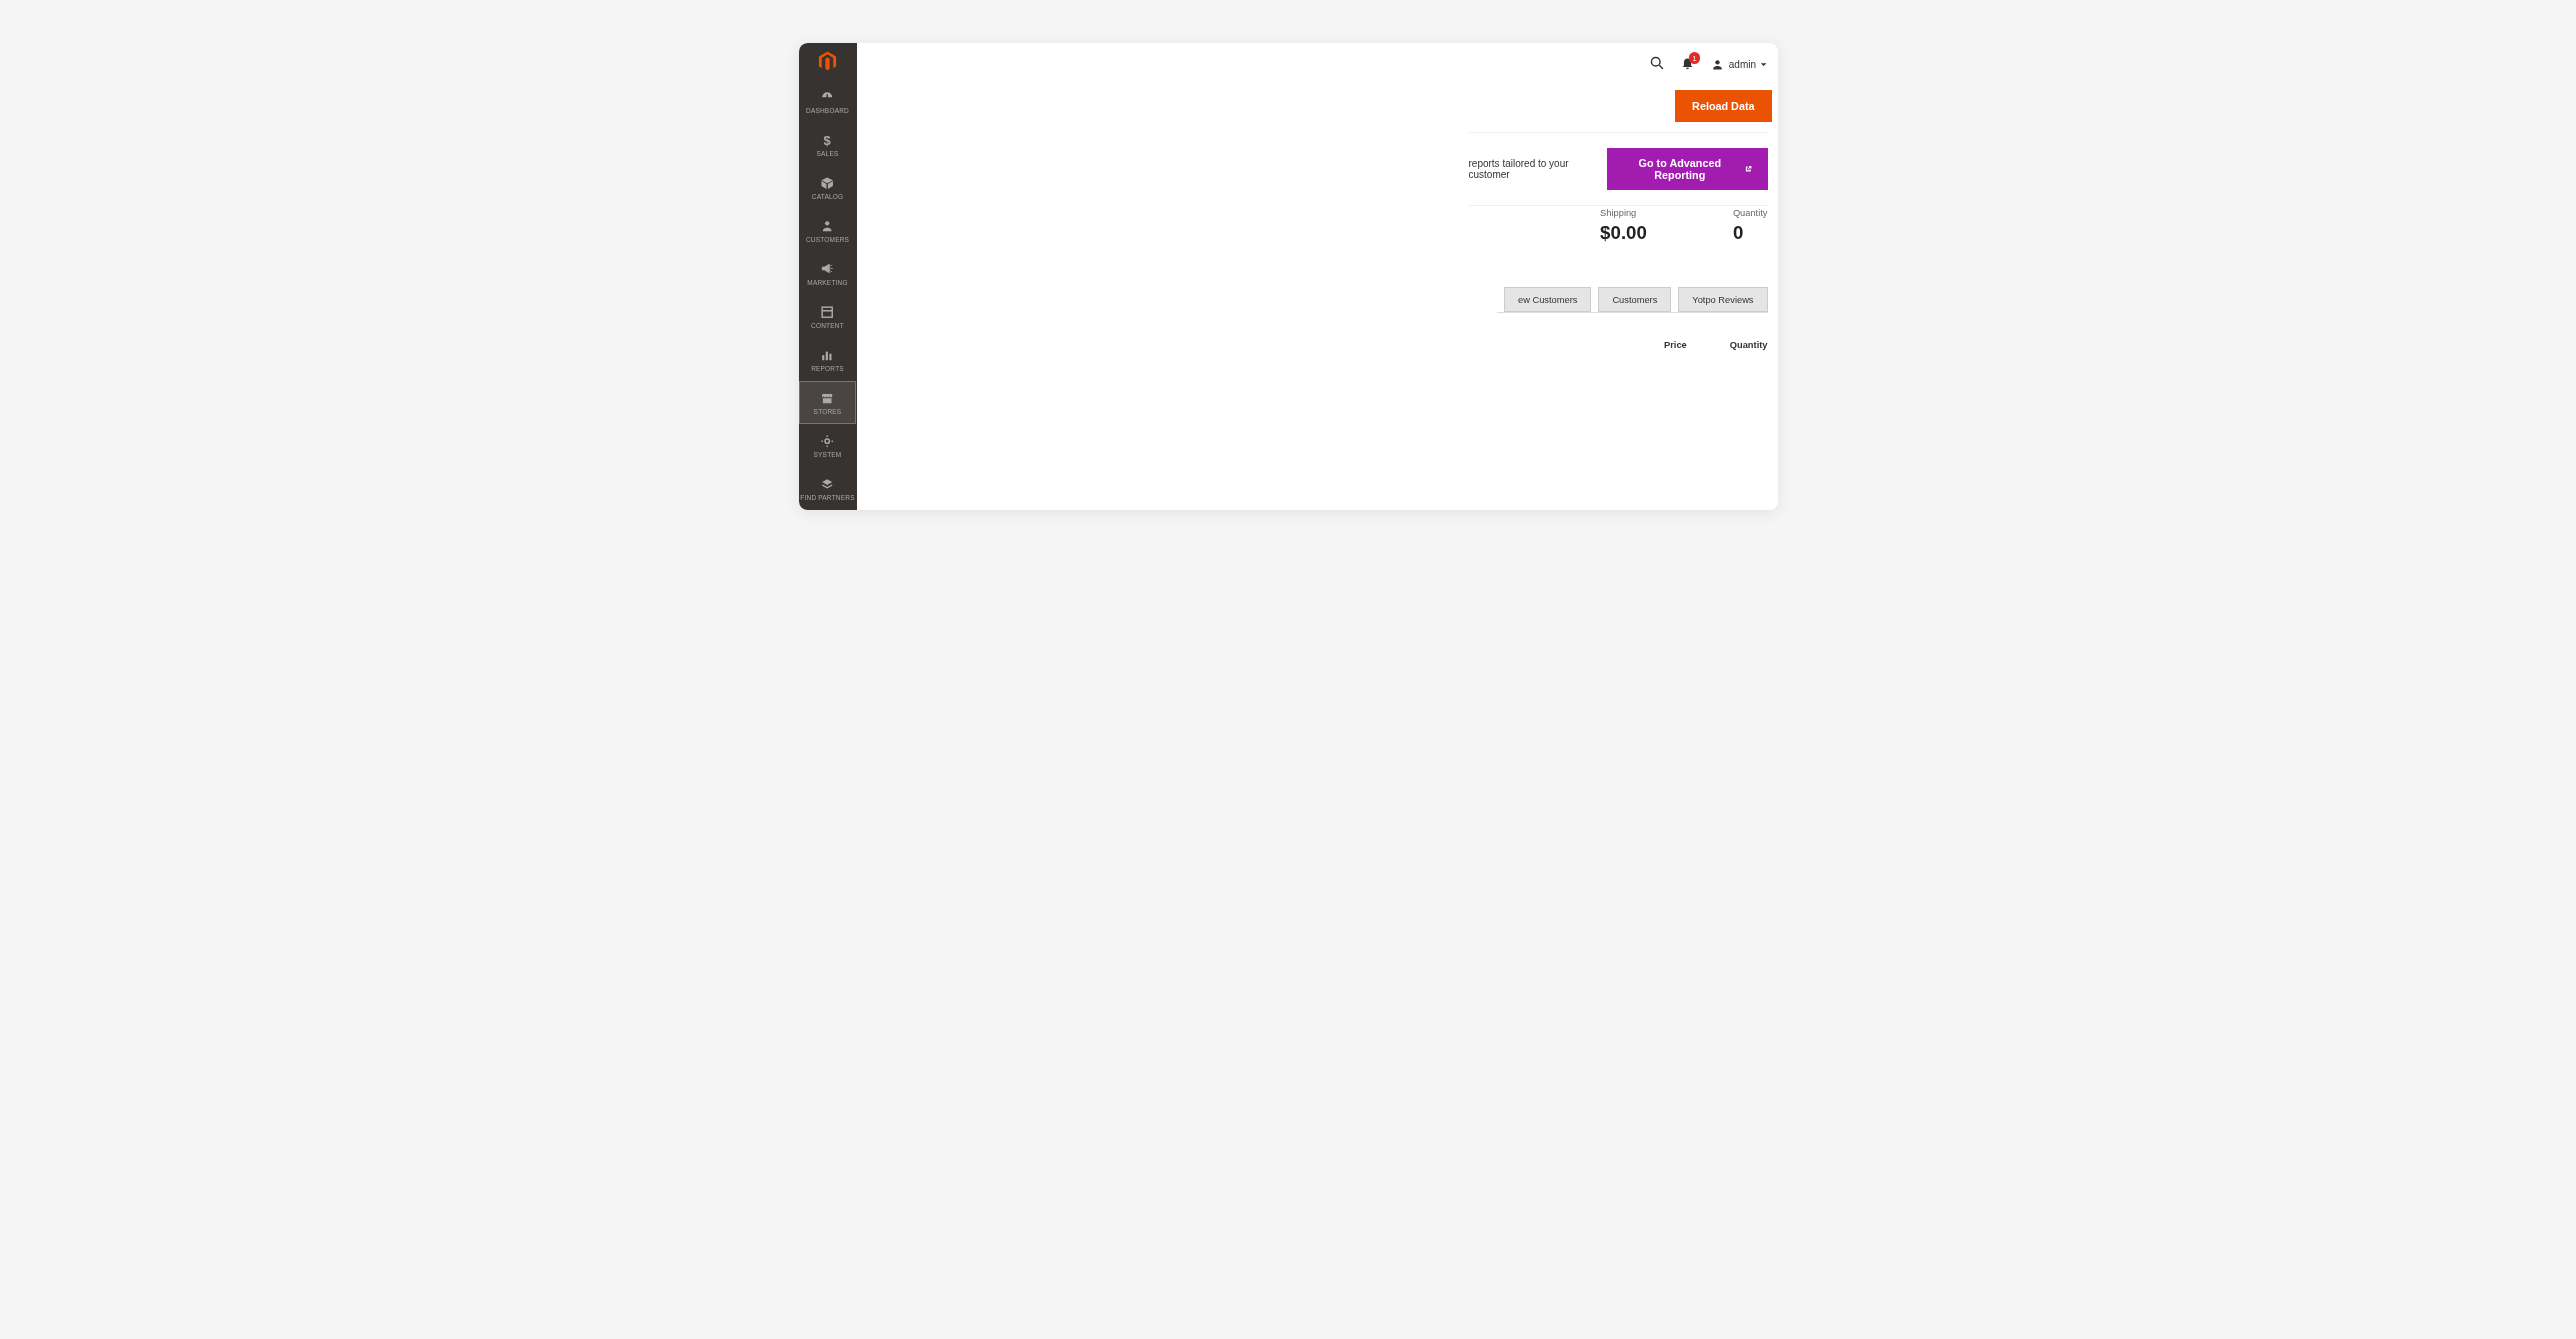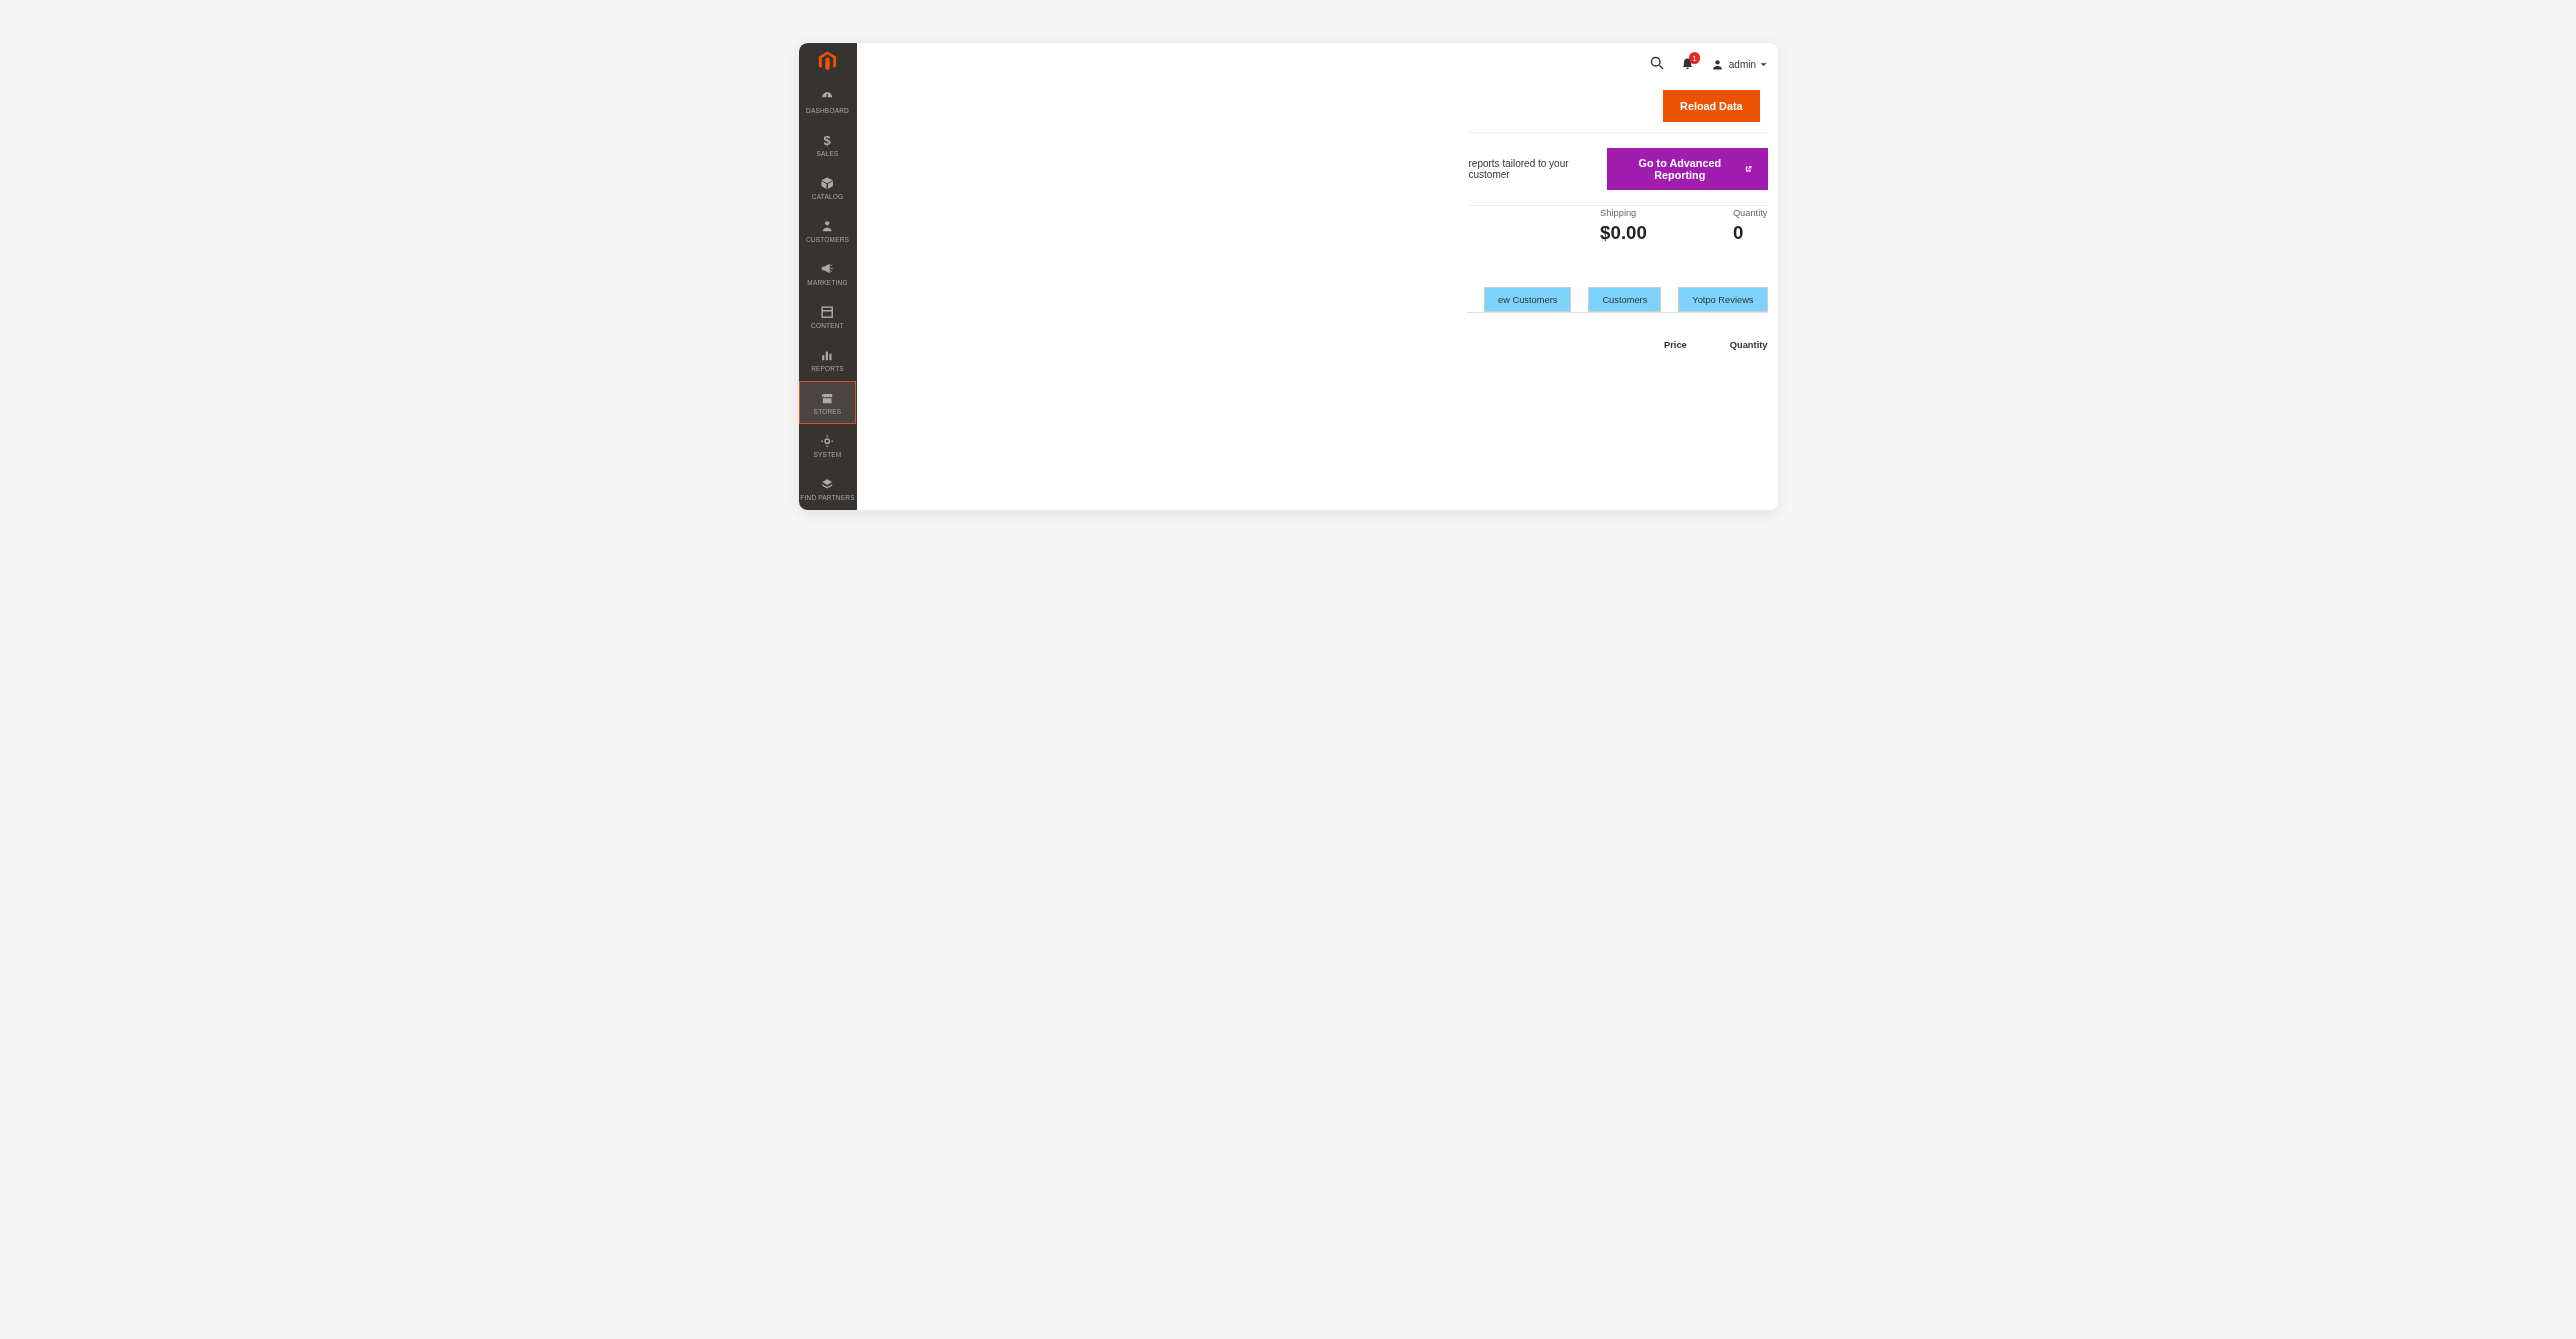--- a/index.html
+++ b/index.html
@@ -148,21 +148,21 @@
   justify-content: center;
 }
 .user-wrap {
   display: flex;
   align-items: center;
   gap: 4.3px;
   font-size: 10px;
 }
 .reload-btn {
   position: absolute;
-  right: 18px;
+  right: 6px;
   top: 47px;
   background: #eb5202;
   color: #fff;
   border: none;
   padding: 10px 17px;
   font-size: 10.8px;
   font-weight: 600;
   cursor: pointer;
 }
 .adv-bar {
@@ -206,26 +206,26 @@
 .stat-label { font-size: 9.3px; color: #666; margin-bottom: 4px; }
 .stat-value { font-size: 18.7px; font-weight: 600; color: #222; }
 .tabs {
   position: absolute;
   right: 10px;
   top: 244px;
   display: flex;
   border-bottom: 0.7px solid #ddd;
 }
 .tab {
-  background: #7dd3fc;
+  background: #e5e5e5;
   border: 0.7px solid #ccc;
   padding: 6.5px 13px;
   font-size: 9.3px;
   cursor: pointer;
-  margin-left: 17px;
+  margin-left: 7px;
   color: #333;
   text-align: right;
 }
 .table-head {
   position: absolute;
   right: 10px;
   top: 285px;
   display: flex;
   gap: 43px;
   font-size: 9.3px;

